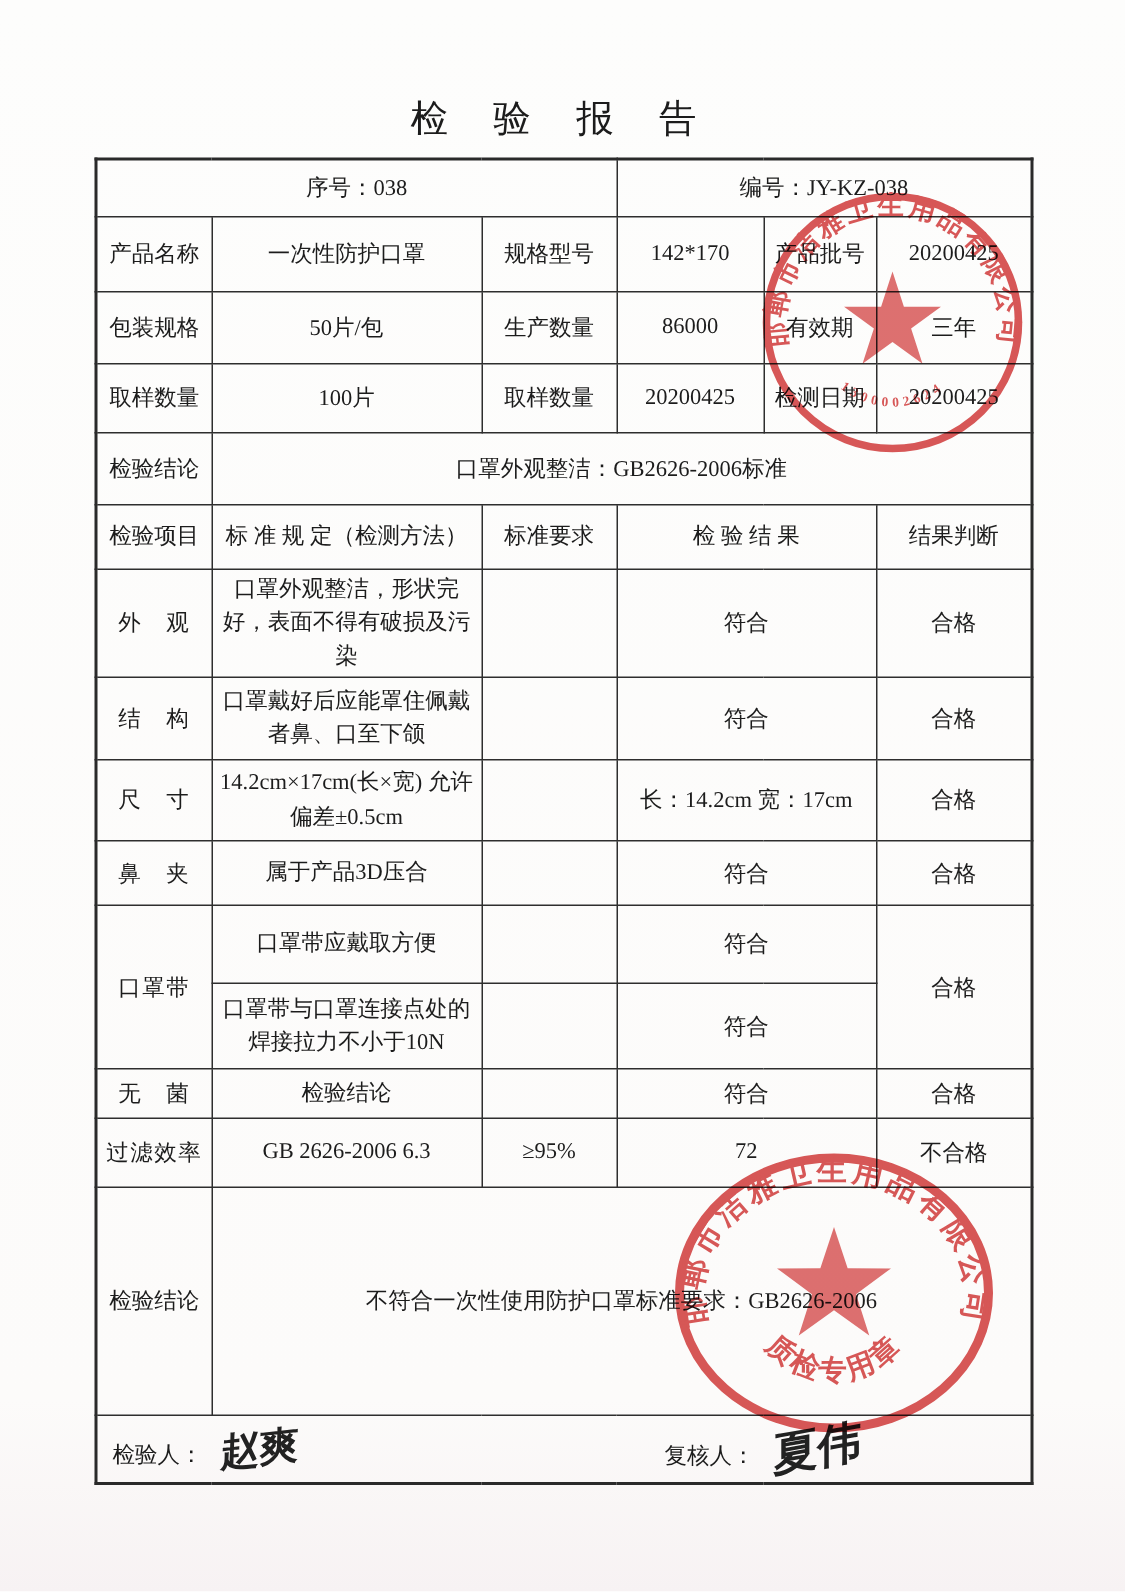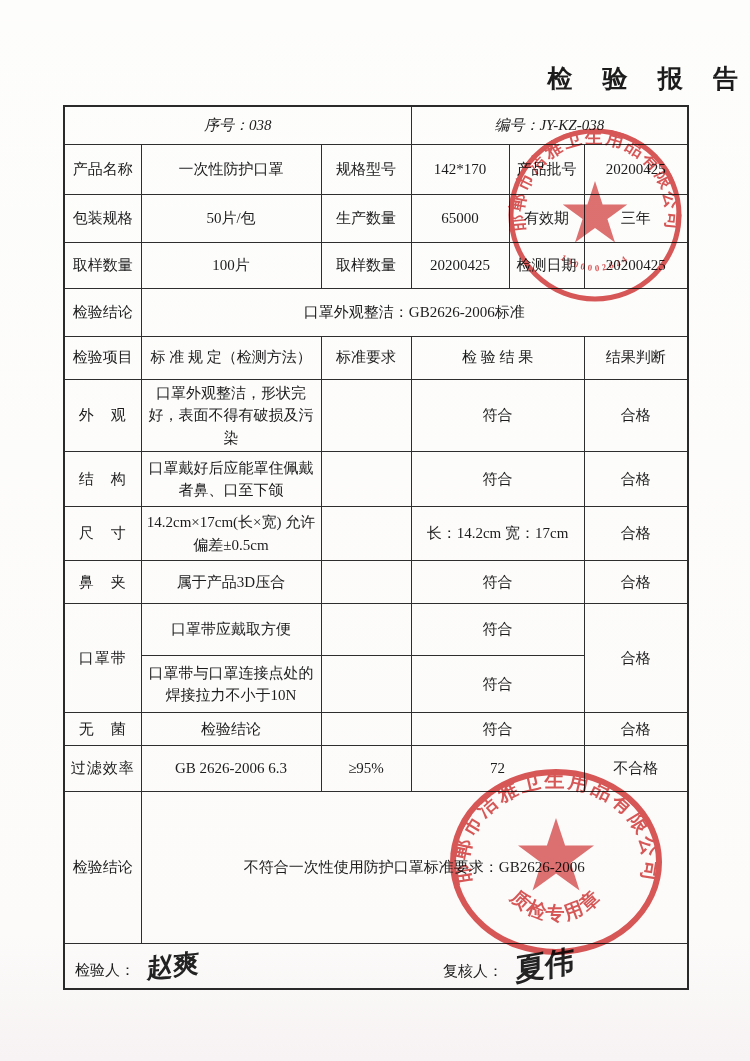--- a/index.html
+++ b/index.html
@@ -4,34 +4,34 @@
 <style>
   html,body { margin:0; padding:0; }
   .page {
     position:relative; width:750px; height:1061px;
     background:linear-gradient(180deg,#fdfdfc 0%,#fcfbfa 88%,#f7f2f3 100%);
     font-family:"Liberation Serif","DejaVu Serif",serif;
     color:#1c1c1c; overflow:hidden;
   }
   .title {
     position:absolute; top:62px; left:0; width:100%;
-    text-align:right; font-size:25px; font-weight:bold; letter-spacing:12px;
+    text-align:center; font-size:25px; font-weight:normal; letter-spacing:12px;
   }
   table.report {
     position:absolute; left:63px; top:105px; width:624px;
     border-collapse:collapse; table-layout:fixed;
     border:2.5px solid #2a2a2a;
   }
   table.report td {
     border:1.6px solid #2e2e2e;
     text-align:center; vertical-align:middle;
     font-size:15px; padding:2px 4px;
     word-break:break-word;
   }
-  td.cell-left { text-align:left; padding-left:12px;font-style:italic; }
+  td.cell-left { text-align:left; padding-left:12px; }
   td.spec { font-size:13.5px; line-height:1.5; padding:2px 10px;font-family:Liberation Serif, serif; }
   td.item { letter-spacing:1px;margin-top:45px; }
   .sig-cell { position:relative; height:100%; }
   .sig-group { position:absolute; top:50%; transform:translateY(-50%); white-space:nowrap; }
   .sig-inspector { left:10px; }
   .sig-reviewer { left:378px; }
   .handwrite {
     display:inline-block; font-size:26px; font-weight:bold;
     transform:rotate(-6deg) skewX(-8deg); margin-left:12px; color:#222;
   }
@@ -68,21 +68,21 @@
       <td>一次性防护口罩</td>
       <td>规格型号</td>
       <td>142*170</td>
       <td>产品批号</td>
       <td>20200425</td>
     </tr>
     <tr style="height:48px">
       <td>包装规格</td>
       <td>50片/包</td>
       <td>生产数量</td>
-      <td>65000</td>
+      <td>86000</td>
       <td>有效期</td>
       <td>三年</td>
     </tr>
     <tr style="height:46px">
       <td>取样数量</td>
       <td>100片</td>
       <td>取样数量</td>
       <td>20200425</td>
       <td>检测日期</td>
       <td>20200425</td>

